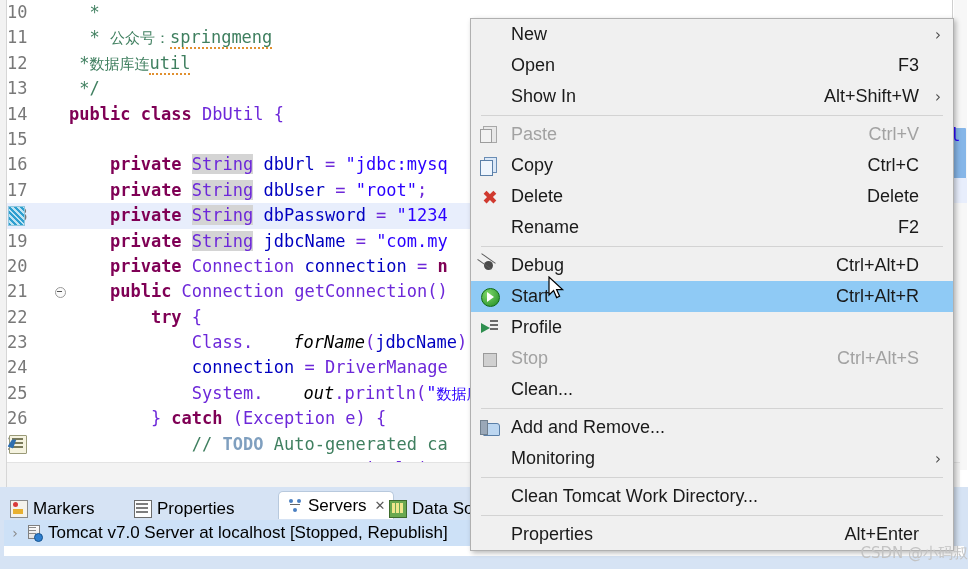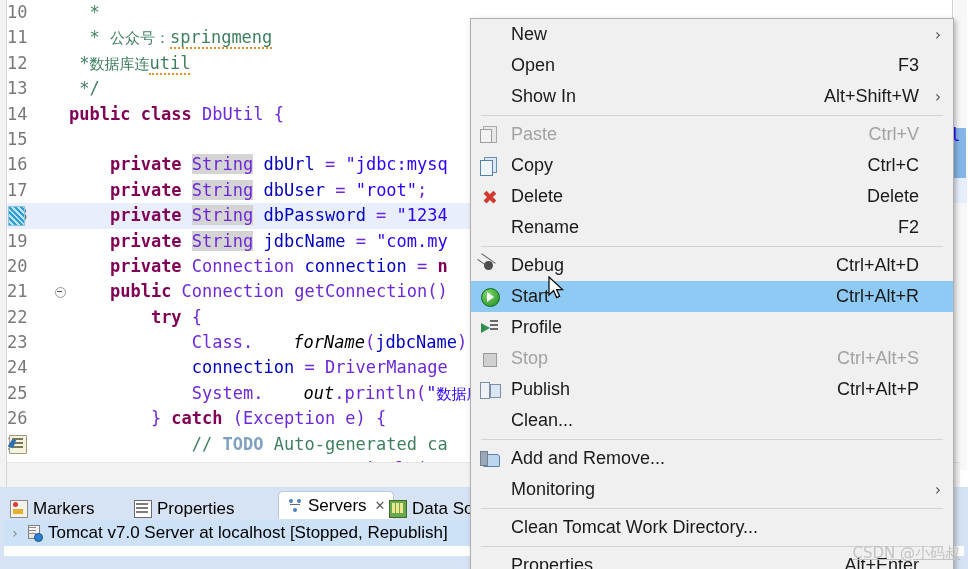--- a/index.html
+++ b/index.html
@@ -372,27 +372,26 @@
   }
   .ic-addremove::after{
     content:"";position:absolute;left:1px;top:1px;
     width:6px;height:13px;background:#9aa8b8;
     border:1px solid #70808f;
   }
 
   
   #watermark {
     position: absolute;
-    right: 8px; bottom: 6px;
+    right: 0; bottom: 6px;
     color: #c3c3c3;
     font-size: 15px;
     font-family: "DejaVu Sans", sans-serif;
     z-index: 60;
     white-space: nowrap;
-    text-decoration: underline;
   }
 
   
   #cursor {
     position: absolute;
     left: 548px; top: 276px;
     z-index: 70;
     pointer-events: none;
   }
 </style>
@@ -525,26 +524,20 @@
       <span class="mlabel">Profile</span>
       <span class="arrow"></span>
     </div>
     <div class="mi dis">
       <span class="micon ic-stop"></span>
       <span class="mlabel">Stop</span>
       <span class="macc">Ctrl+Alt+S</span>
       <span class="arrow"></span>
     </div>
     <div class="mi">
-      <span class="micon ic-publish"></span>
-      <span class="mlabel">Publish</span>
-      <span class="macc">Ctrl+Alt+P</span>
-      <span class="arrow"></span>
-    </div>
-    <div class="mi">
       <span class="micon"></span>
       <span class="mlabel">Clean...</span>
       <span class="arrow"></span>
     </div>
     <div class="msep"></div>
     <div class="mi">
       <span class="micon ic-addremove"></span>
       <span class="mlabel">Add and Remove...</span>
       <span class="arrow"></span>
     </div>

